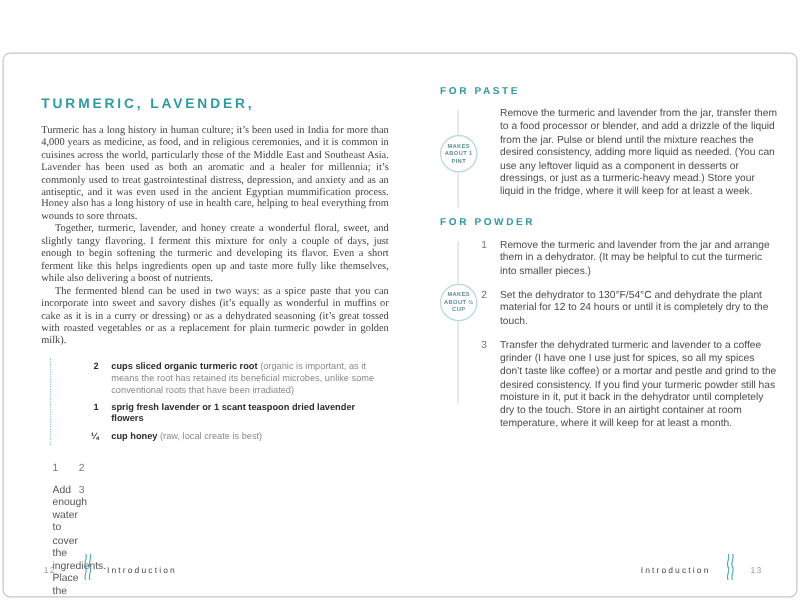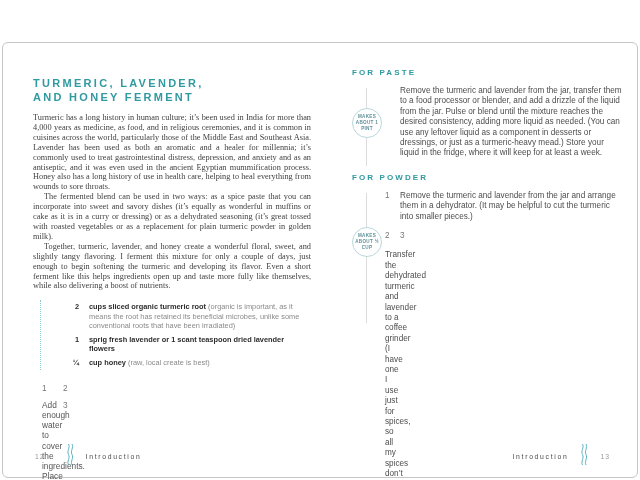--- a/index.html
+++ b/index.html
@@ -58,27 +58,26 @@
 </style>
 </head>
 <body>
 
 <div class="spread">
   <div class="frame"></div>
 
   <div class="left-col">
     <div class="title">
       <div>TURMERIC, LAVENDER,</div>
-      <div>AND HONEY FERMENT</div>
     </div>
 
     <div class="body-paragraphs">
       <p>Turmeric has a long history in human culture; it’s been used in India for more than 4,000 years as medicine, as food, and in religious ceremonies, and it is common in cuisines across the world, particularly those of the Middle East and Southeast Asia. Lavender has been used as both an aromatic and a healer for millennia; it’s commonly used to treat gastrointestinal distress, depression, and anxiety and as an antiseptic, and it was even used in the ancient Egyptian mummification process. Honey also has a long history of use in health care, helping to heal everything from wounds to sore throats.</p>
+      <p class="indent">Together, turmeric, lavender, and honey create a wonderful floral, sweet, and slightly tangy flavoring. I ferment this mixture for only a couple of days, just enough to begin softening the turmeric and developing its flavor. Even a short ferment like this helps ingredients open up and taste more fully like themselves, while also delivering a boost of nutrients.</p>
       <p class="indent">The fermented blend can be used in two ways: as a spice paste that you can incorporate into sweet and savory dishes (it’s equally as wonderful in muffins or cake as it is in a curry or dressing) or as a dehydrated seasoning (it’s great tossed with roasted vegetables or as a replacement for plain turmeric powder in golden milk).</p>
-      <p class="indent">Together, turmeric, lavender, and honey create a wonderful floral, sweet, and slightly tangy flavoring. I ferment this mixture for only a couple of days, just enough to begin softening the turmeric and developing its flavor. Even a short ferment like this helps ingredients open up and taste more fully like themselves, while also delivering a boost of nutrients.</p>
     </div>
 
     <div class="ingredients">
       <div class="ing-qty">2</div>
       <div class="ing-text"><b>cups sliced organic turmeric root</b><span> (organic is important, as it means the root has retained its beneficial microbes, unlike some conventional roots that have been irradiated)</span></div>
       <div class="ing-qty">1</div>
       <div class="ing-text"><b>sprig fresh lavender or 1 scant teaspoon dried lavender flowers</b><span></span></div>
       <div class="ing-qty">¼</div>
       <div class="ing-text"><b>cup honey</b><span> (raw, local create is best)</span></div>
     </div>
@@ -112,20 +111,21 @@
     </div>
 
     <div class="section-heading">FOR POWDER</div>
     <div class="section powder">
       <div class="v-line powder-line"></div>
       <div class="badge powder-badge">MAKES ABOUT ½ CUP</div>
       <div class="right-steps">
         <div class="step-num">1</div>
         <div>Remove the turmeric and lavender from the jar and arrange them in a dehydrator. (It may be helpful to cut the turmeric into smaller pieces.)</div>
         <div class="step-num">2</div>
+        <div>Set the dehydrator to 130°F/54°C and dehydrate the plant material for 12 to 24 hours or until it is completely dry to the touch.</div>
         <div class="step-num">3</div>
         <div>Transfer the dehydrated turmeric and lavender to a coffee grinder (I have one I use just for spices, so all my spices don’t taste like coffee) or a mortar and pestle and grind to the desired consistency. If you find your turmeric powder still has moisture in it, put it back in the dehydrator until completely dry to the touch. Store in an airtight container at room temperature, where it will keep for at least a month.</div>
       </div>
     </div>
   </div>
 
   <div class="footer footer-right">
     <span class="section-label">Introduction</span>
     <span class="wave">
       <svg width="8" height="21" viewBox="0 0 8 21">

